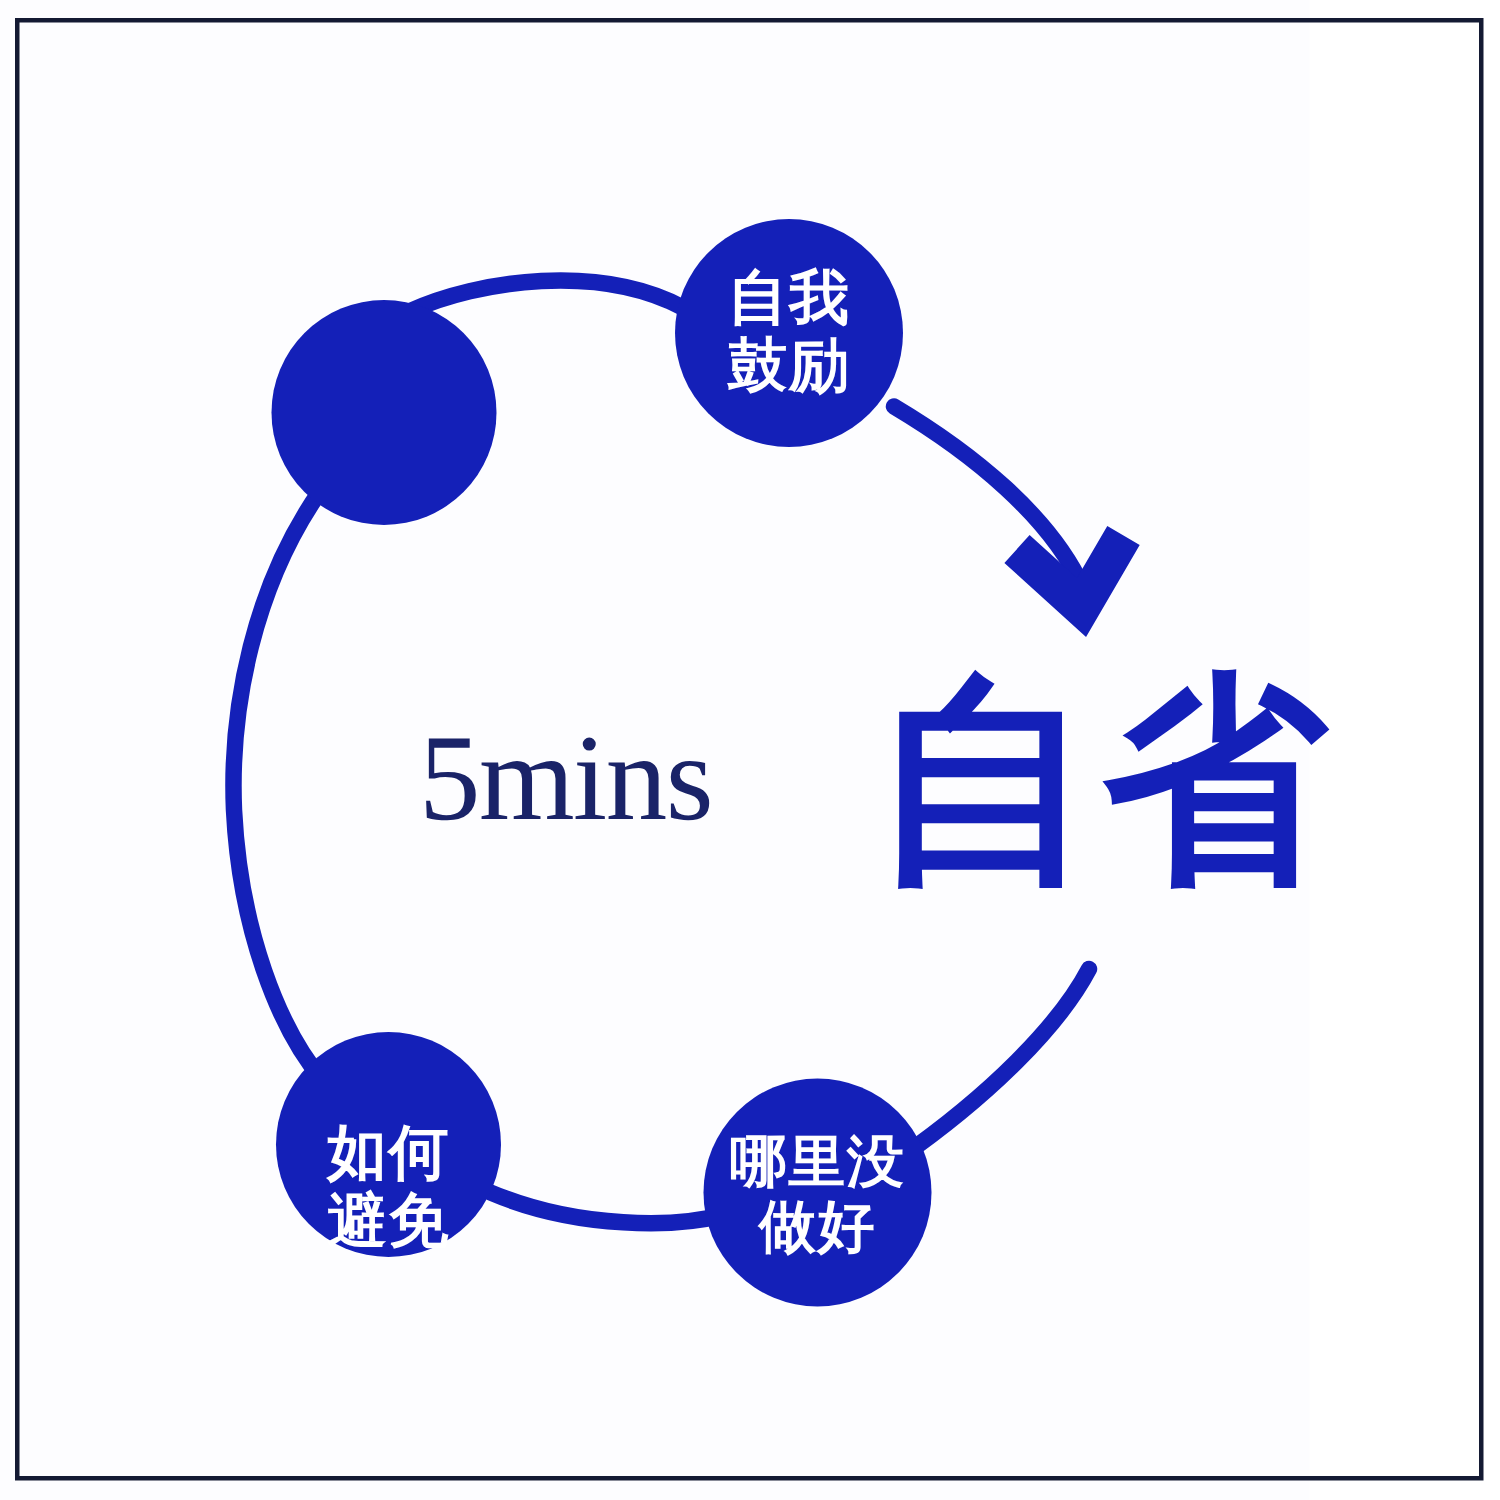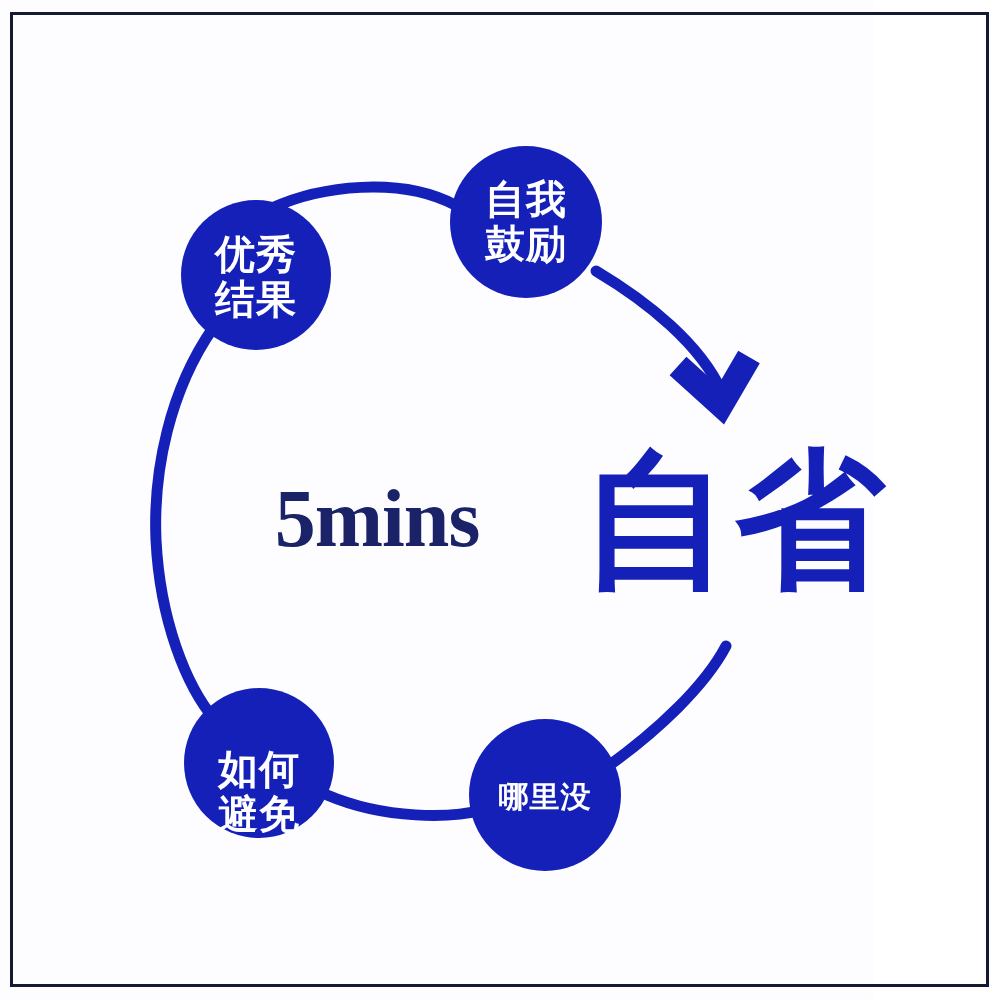--- a/index.html
+++ b/index.html
@@ -44,21 +44,21 @@
     line-height: 1.12;
     letter-spacing: 1px;
     white-space: pre;
     transform: translate(-50%, -50%);
     pointer-events: none;
   }
   .center-label {
     position: absolute;
     transform: translate(-50%, -50%);
     font-family: "Liberation Serif", "DejaVu Serif", serif;
-    font-weight: 700;
+    font-weight: 400;
     letter-spacing: -1px;
   }
   .big-word {
     position: absolute;
     transform: translate(-50%, -50%);
     font-weight: 900;
     letter-spacing: 4px;
     white-space: nowrap;
     font-family: Liberation Mono, monospace;
   }
@@ -91,24 +91,23 @@
              L 749 357" fill="none" stroke="#1420b8" stroke-width="25" stroke-linejoin="miter" stroke-linecap="butt"></path>
 
     <circle cx="526" cy="222" r="76" fill="#1420b8"></circle>
     <circle cx="256" cy="275" r="75" fill="#1420b8"></circle>
     <circle cx="259" cy="763" r="75" fill="#1420b8"></circle>
     <circle cx="545" cy="795" r="76" fill="#1420b8"></circle>
   </svg>
 
   <div class="node-label" style="left:526px; top:222px; font-size:40px;"><div>自我</div><div>鼓励</div></div>
 
-  <div class="node-label" style="left:256px; top:277px; font-size:40px;"><div>优秀</div><div>结果</div></div>
 
   <div class="node-label" style="left:259px; top:792px; font-size:40px;"><div>如何</div><div>避免</div></div>
 
-  <div class="node-label" style="left:545px; top:797px; font-size:30px;"><div>哪里没</div></div>
+  <div class="node-label" style="left:545px; top:797px; font-size:38px;"><div>哪里没</div><div>做好</div></div>
 
   <div class="center-label" style="left:377px; top:519px; font-size:82px; color:#1a2368;">5mins</div>
 
   <div class="big-word" style="left:735px; top:523px; font-size:150px; color:#1420b8;">自省</div>
 
   <div id="frame"></div>
 </div>
 
 </body></html>

